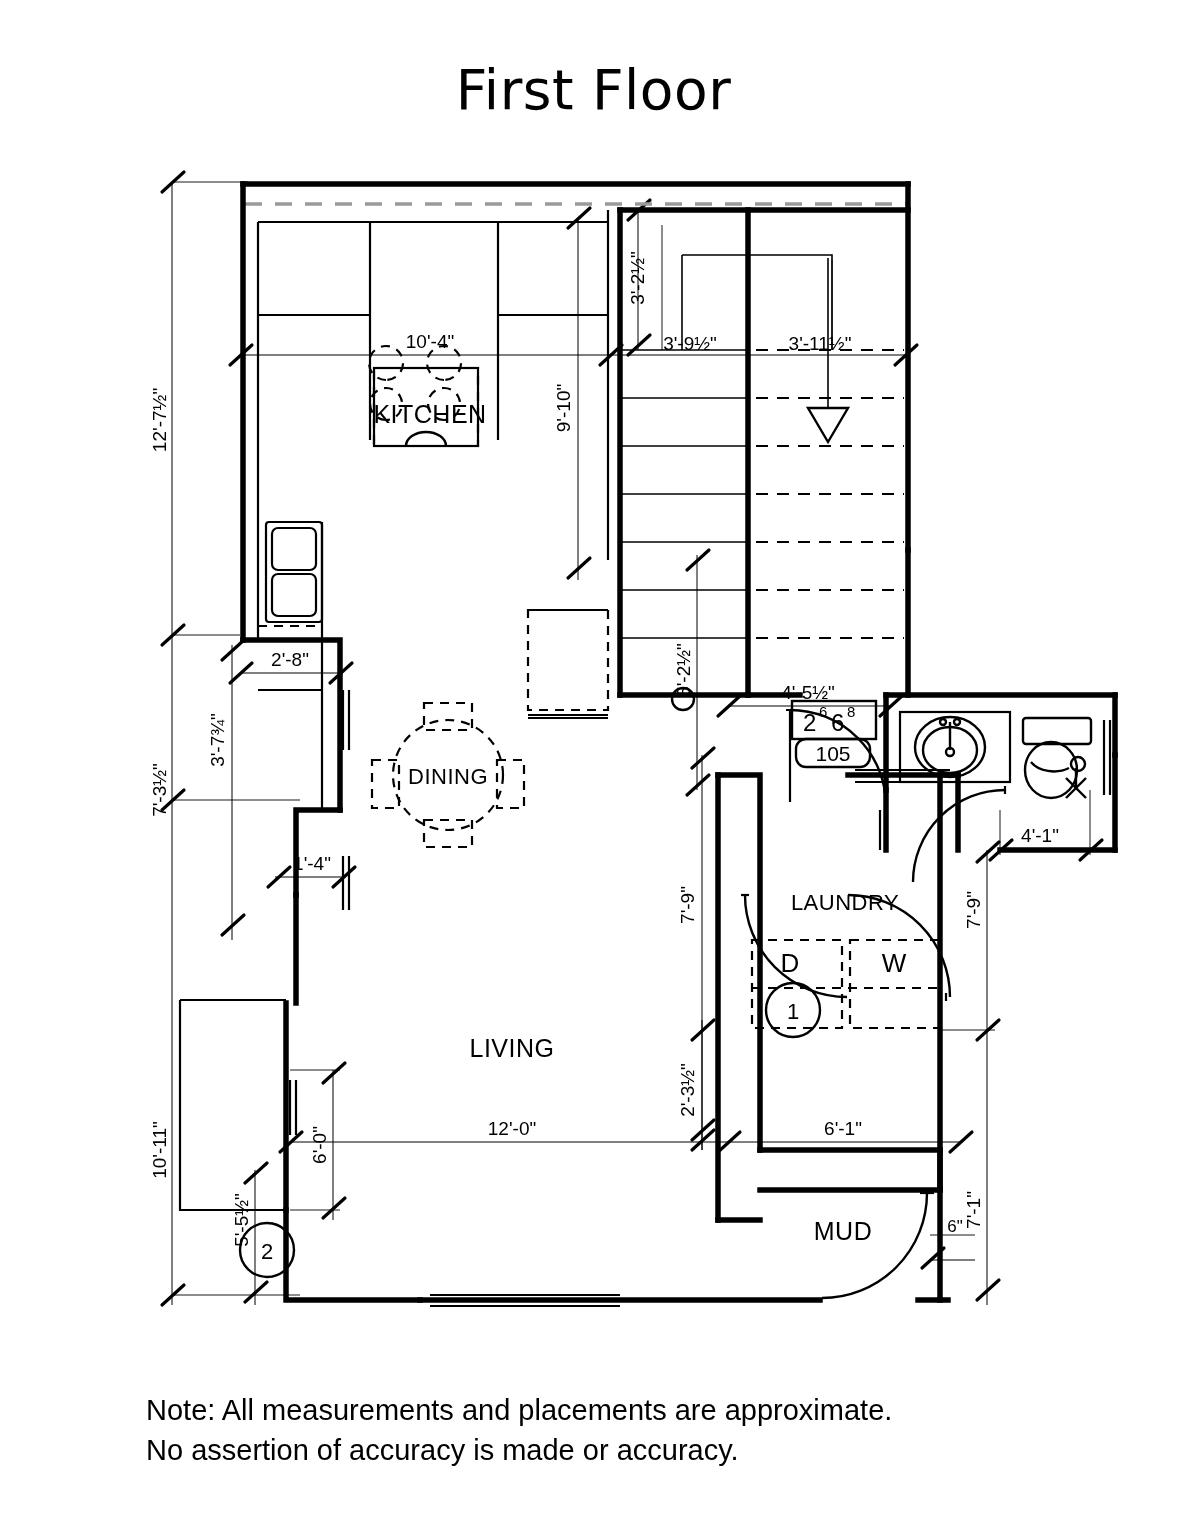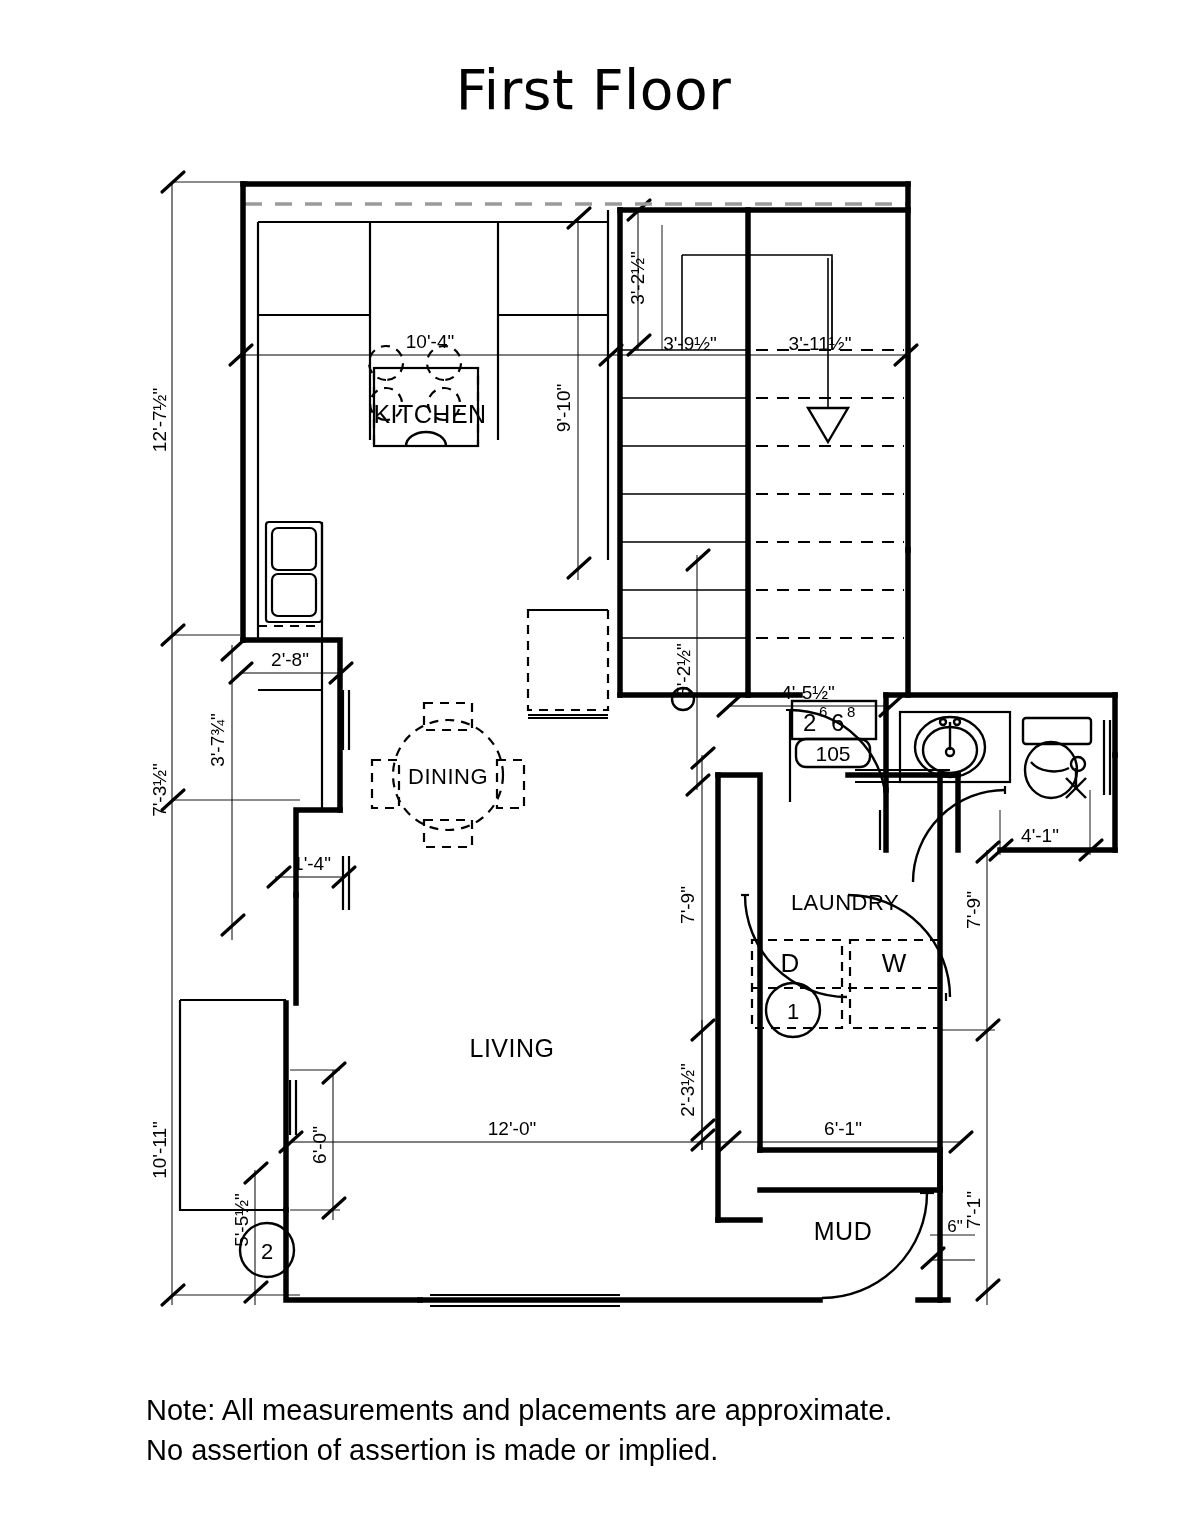--- a/index.html
+++ b/index.html
@@ -501,16 +501,16 @@
       <text class="dimtext" x="326" y="995" text-anchor="middle" transform="rotate(-90 326 995)">6'-0"</text>
       <text class="dimtext" x="248" y="1070" text-anchor="middle" transform="rotate(-90 248 1070)">5'-5½"</text>
 
       <text class="dimtext-sm" x="955" y="1082" text-anchor="middle">6"</text>
     </g>
 
   </svg>
 
   <div id="note-block">
     <span class="note-line">Note: All measurements and placements are approximate.</span>
-    <span class="note-line">No assertion of assertion is made or implied.</span>
+    <span class="note-line">No assertion of accuracy is made or accuracy.</span>
   </div>
 
 </div>
 
 </body></html>

